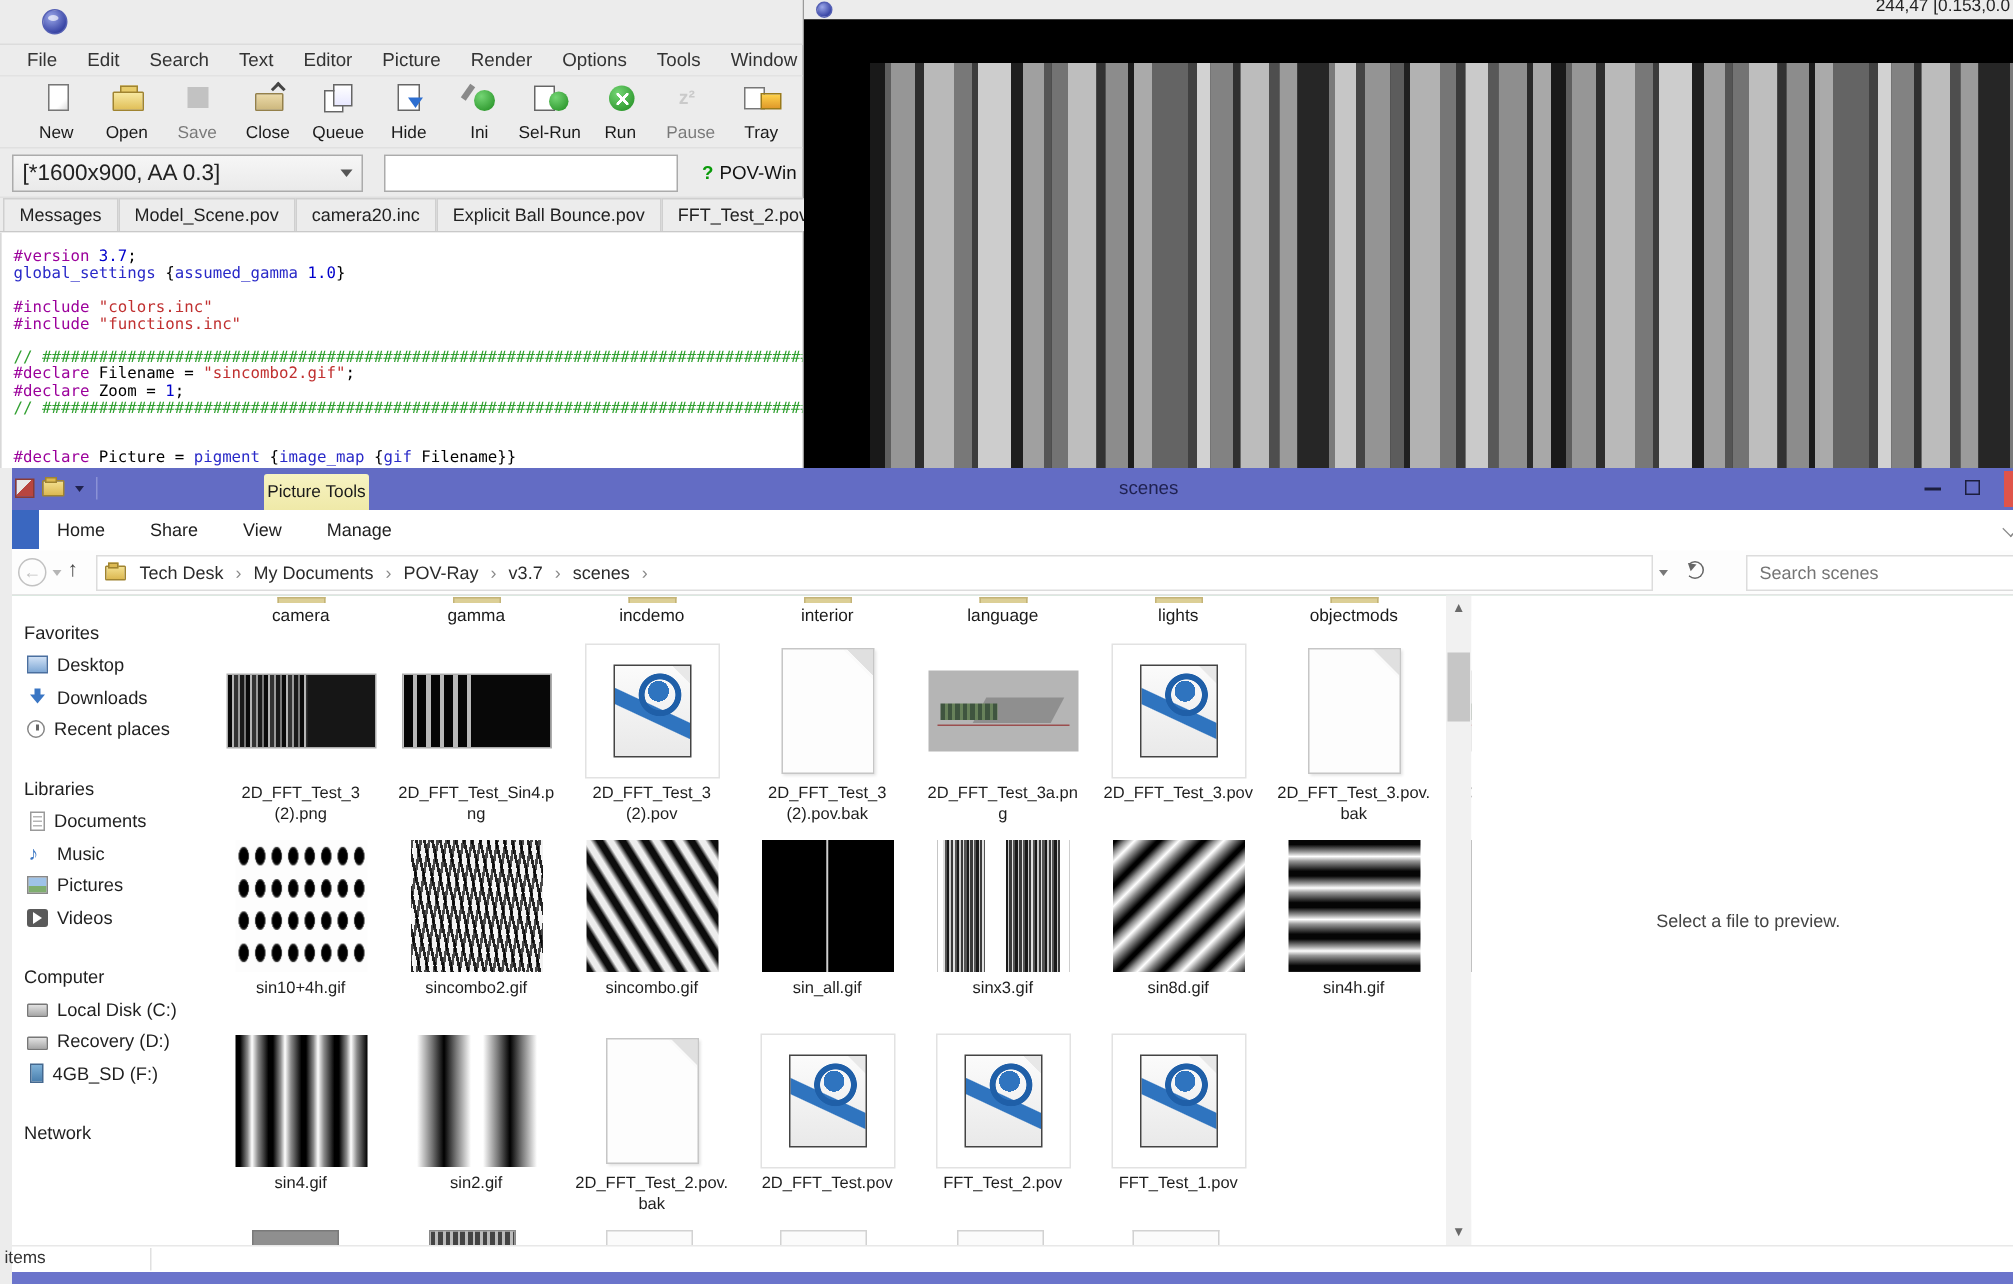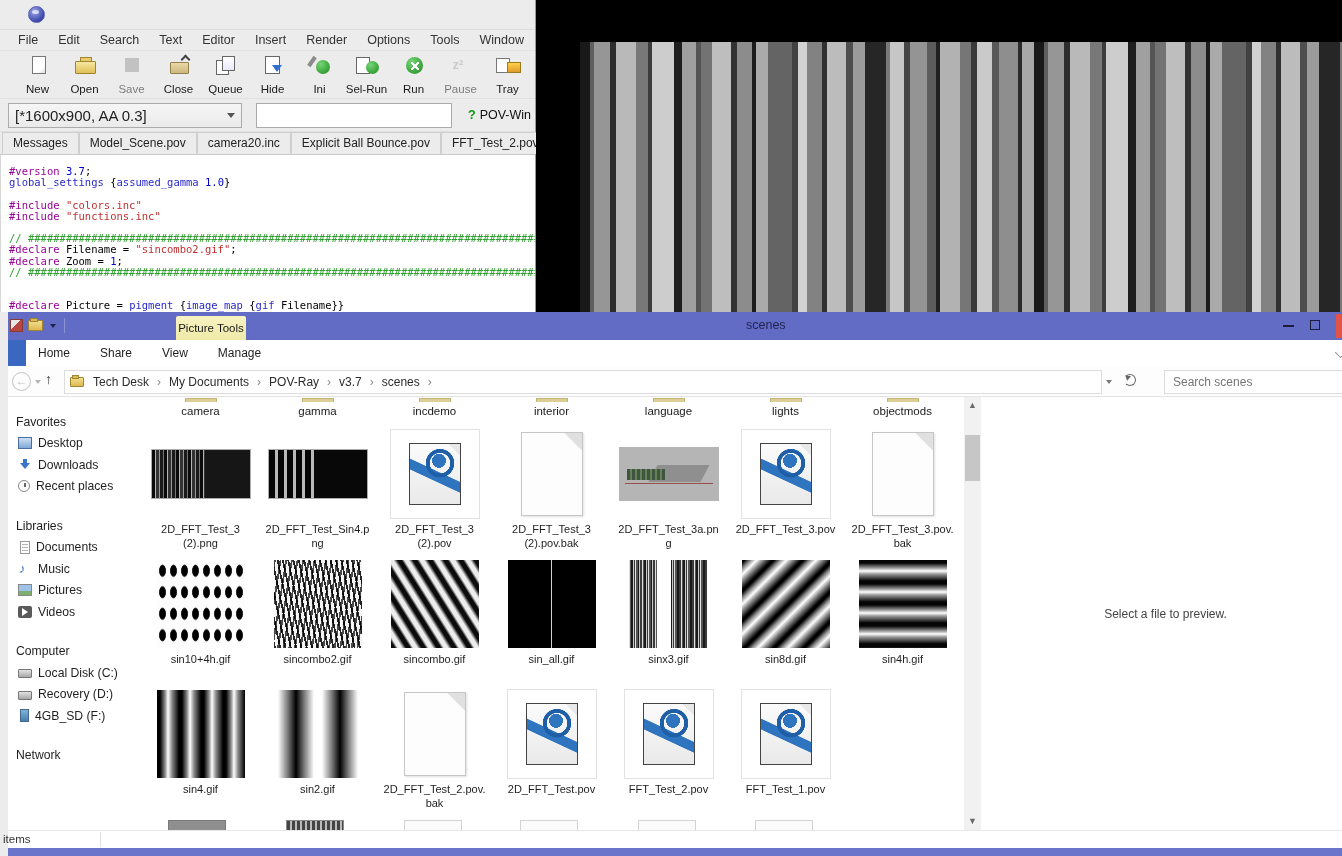--- a/index.html
+++ b/index.html
@@ -214,21 +214,21 @@
         <span class="pov-menu-item">File</span>
 
         <span class="pov-menu-item">Edit</span>
 
         <span class="pov-menu-item">Search</span>
 
         <span class="pov-menu-item">Text</span>
 
         <span class="pov-menu-item">Editor</span>
 
-        <span class="pov-menu-item">Insert</span>
+        <span class="pov-menu-item">Picture</span>
 
         <span class="pov-menu-item">Render</span>
 
         <span class="pov-menu-item">Options</span>
 
         <span class="pov-menu-item">Tools</span>
 
         <span class="pov-menu-item">Window</span>
 
         <span class="pov-menu-item">Help</span>
@@ -315,20 +315,24 @@
         <div class="pov-tab">Eval_pi</div>
       </div>
     <div class="pov-editor">
       <div class="editor-gutter"></div>
       <div class="editor-changebar"></div>
       <div class="editor-code" id="code-lines"><div class="code-line"><span class="c-dir">#version</span><span class="c-pl"> </span><span class="c-num">3.7</span><span class="c-pl">;</span></div><div class="code-line"><span class="c-kw">global_settings</span><span class="c-pl"> {</span><span class="c-kw">assumed_gamma</span><span class="c-pl"> </span><span class="c-num">1.0</span><span class="c-pl">}</span></div><div class="code-line">&nbsp;</div><div class="code-line"><span class="c-dir">#include</span><span class="c-pl"> </span><span class="c-str">"colors.inc"</span></div><div class="code-line"><span class="c-dir">#include</span><span class="c-pl"> </span><span class="c-str">"functions.inc"</span></div><div class="code-line">&nbsp;</div><div class="code-line"><span class="c-com">// ##########################################################################################</span></div><div class="code-line"><span class="c-dir">#declare</span><span class="c-pl"> Filename = </span><span class="c-str">"sincombo2.gif"</span><span class="c-pl">;</span></div><div class="code-line"><span class="c-dir">#declare</span><span class="c-pl"> Zoom = </span><span class="c-num">1</span><span class="c-pl">;</span></div><div class="code-line"><span class="c-com">// ##########################################################################################</span></div><div class="code-line">&nbsp;</div><div class="code-line">&nbsp;</div><div class="code-line"><span class="c-dir">#declare</span><span class="c-pl"> Picture = </span><span class="c-kw">pigment</span><span class="c-pl"> {</span><span class="c-kw">image_map</span><span class="c-pl"> {</span><span class="c-kw">gif</span><span class="c-pl"> Filename}}</span></div></div>
     </div>
   </div>
 
   <div class="render-window">
+    <div class="render-titlebar">
+      <div class="render-icon"></div>
+      <span class="render-coords">244,47 [0.153,0.0</span>
+    </div>
     <div class="render-canvas">
       <div class="stripes" id="stripes">
           <div class="stripe" style="width: 10px; background: rgb(25, 25, 25);"></div>
           <div class="stripe" style="width: 4px; background: rgb(95, 95, 95);"></div>
           <div class="stripe" style="width: 16px; background: rgb(150, 150, 150);"></div>
           <div class="stripe" style="width: 6px; background: rgb(45, 45, 45);"></div>
           <div class="stripe" style="width: 20px; background: rgb(185, 185, 185);"></div>
           <div class="stripe" style="width: 12px; background: rgb(120, 120, 120);"></div>
           <div class="stripe" style="width: 4px; background: rgb(60, 60, 60);"></div>
           <div class="stripe" style="width: 22px; background: rgb(205, 205, 205);"></div>

